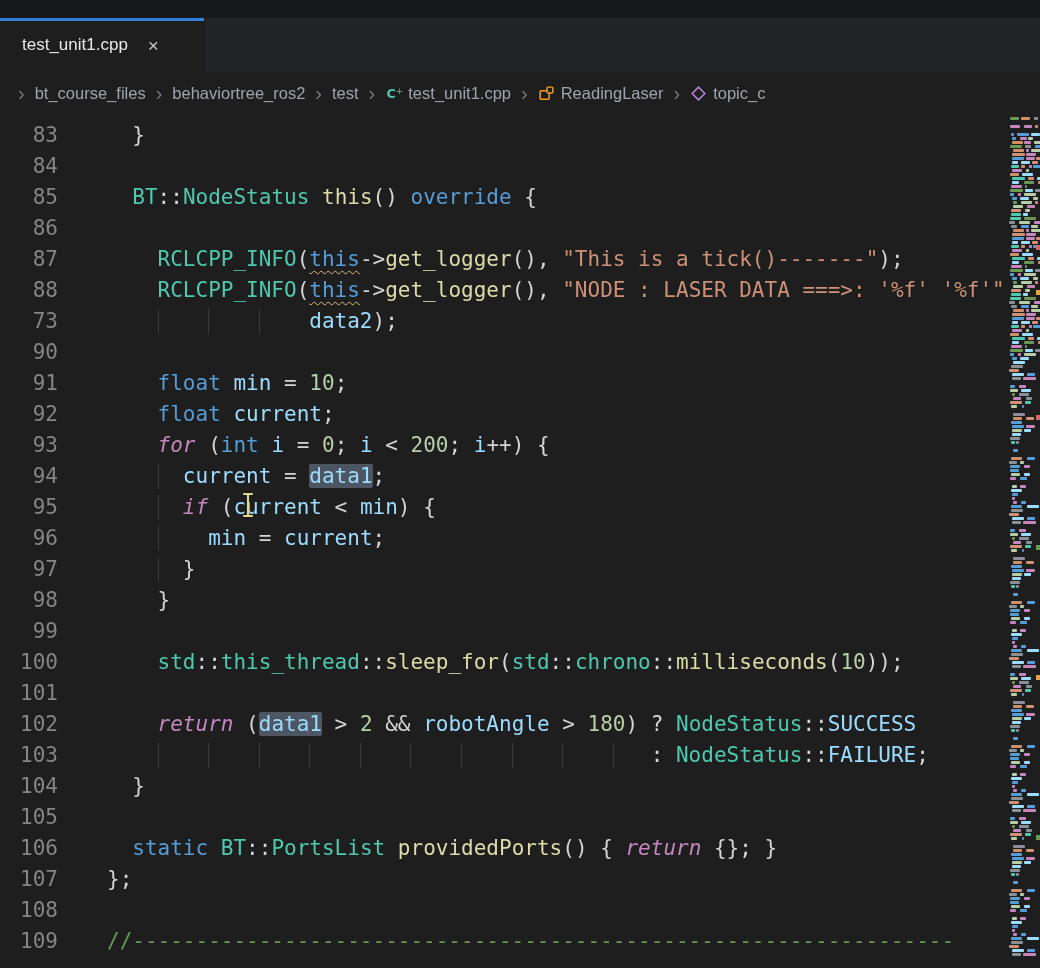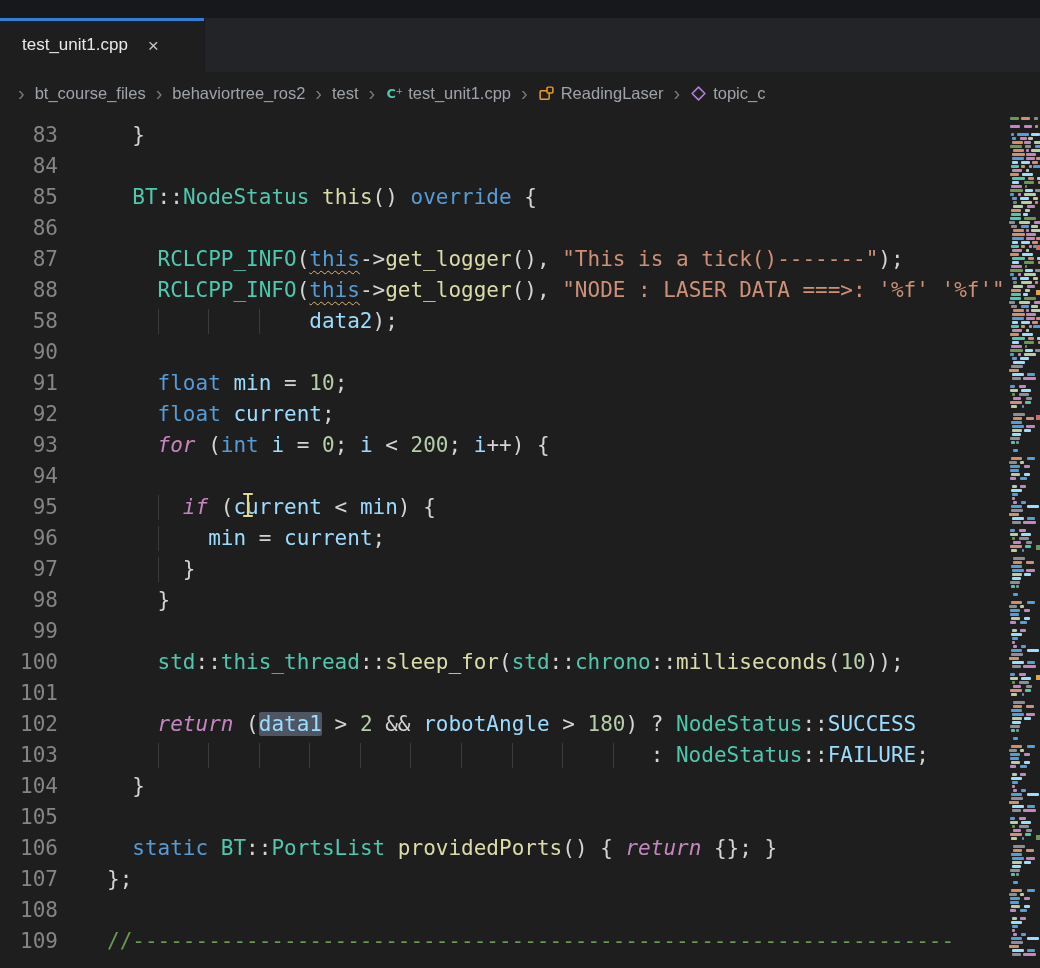--- a/index.html
+++ b/index.html
@@ -131,41 +131,42 @@
         </div>
         <div class="line">
           <div class="gutter">87</div>
           <div class="content">    <span class="tk-t">RCLCPP_INFO</span><span class="tk-p">(</span><span class="tk-k fl-u">this</span><span class="tk-p">-&gt;</span><span class="tk-f">get_logger</span><span class="tk-p">(), </span><span class="tk-s">"This is a tick()-------"</span><span class="tk-p">);</span></div>
         </div>
         <div class="line">
           <div class="gutter">88</div>
           <div class="content">    <span class="tk-t">RCLCPP_INFO</span><span class="tk-p">(</span><span class="tk-k fl-u">this</span><span class="tk-p">-&gt;</span><span class="tk-f">get_logger</span><span class="tk-p">(), </span><span class="tk-s">"NODE : LASER DATA ===&gt;: '%f' '%f'"</span></div>
         </div>
         <div class="line">
-          <div class="gutter">58</div>
+          <div class="gutter">73</div>
           <div class="content">                <span class="guide" style="left: 4ch;"></span><span class="guide" style="left: 8ch;"></span><span class="guide" style="left: 12ch;"></span><span class="tk-v">data2</span><span class="tk-p">);</span></div>
         </div>
         <div class="line">
           <div class="gutter">90</div>
           <div class="content"></div>
         </div>
         <div class="line">
           <div class="gutter">91</div>
           <div class="content">    <span class="tk-k">float</span><span class="tk-p"> </span><span class="tk-v">min</span><span class="tk-p"> = </span><span class="tk-n">10</span><span class="tk-p">;</span></div>
         </div>
         <div class="line">
           <div class="gutter">92</div>
           <div class="content">    <span class="tk-k">float</span><span class="tk-p"> </span><span class="tk-v">current</span><span class="tk-p">;</span></div>
         </div>
         <div class="line">
           <div class="gutter">93</div>
           <div class="content">    <span class="tk-c">for</span><span class="tk-p"> (</span><span class="tk-k">int</span><span class="tk-p"> </span><span class="tk-v">i</span><span class="tk-p"> = </span><span class="tk-n">0</span><span class="tk-p">; </span><span class="tk-v">i</span><span class="tk-p"> &lt; </span><span class="tk-n">200</span><span class="tk-p">; </span><span class="tk-v">i</span><span class="tk-p">++) {</span></div>
         </div>
         <div class="line">
           <div class="gutter">94</div>
+          <div class="content">      <span class="guide" style="left: 4ch;"></span><span class="tk-v">current</span><span class="tk-p"> = </span><span class="tk-v fl-h">data1</span><span class="tk-p">;</span></div>
         </div>
         <div class="line">
           <div class="gutter">95</div>
           <div class="content">      <span class="guide" style="left: 4ch;"></span><span class="tk-c">if</span><span class="tk-p"> (</span><span class="tk-v">current</span><span class="tk-p"> &lt; </span><span class="tk-v">min</span><span class="tk-p">) {</span></div>
         </div>
         <div class="line">
           <div class="gutter">96</div>
           <div class="content">        <span class="guide" style="left: 4ch;"></span><span class="tk-v">min</span><span class="tk-p"> = </span><span class="tk-v">current</span><span class="tk-p">;</span></div>
         </div>
         <div class="line">

